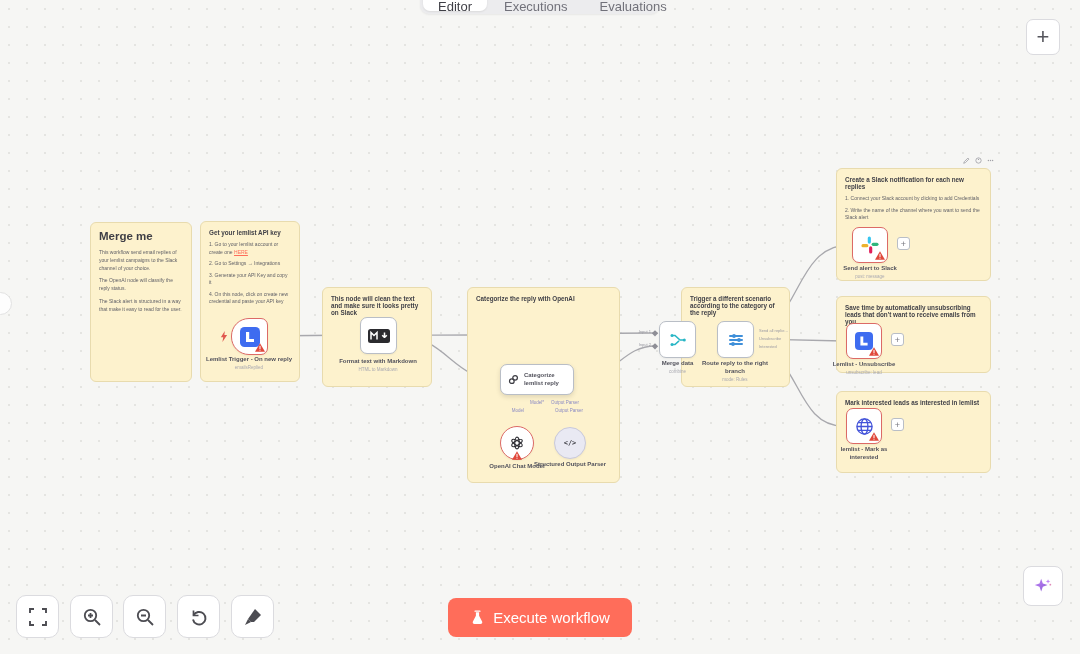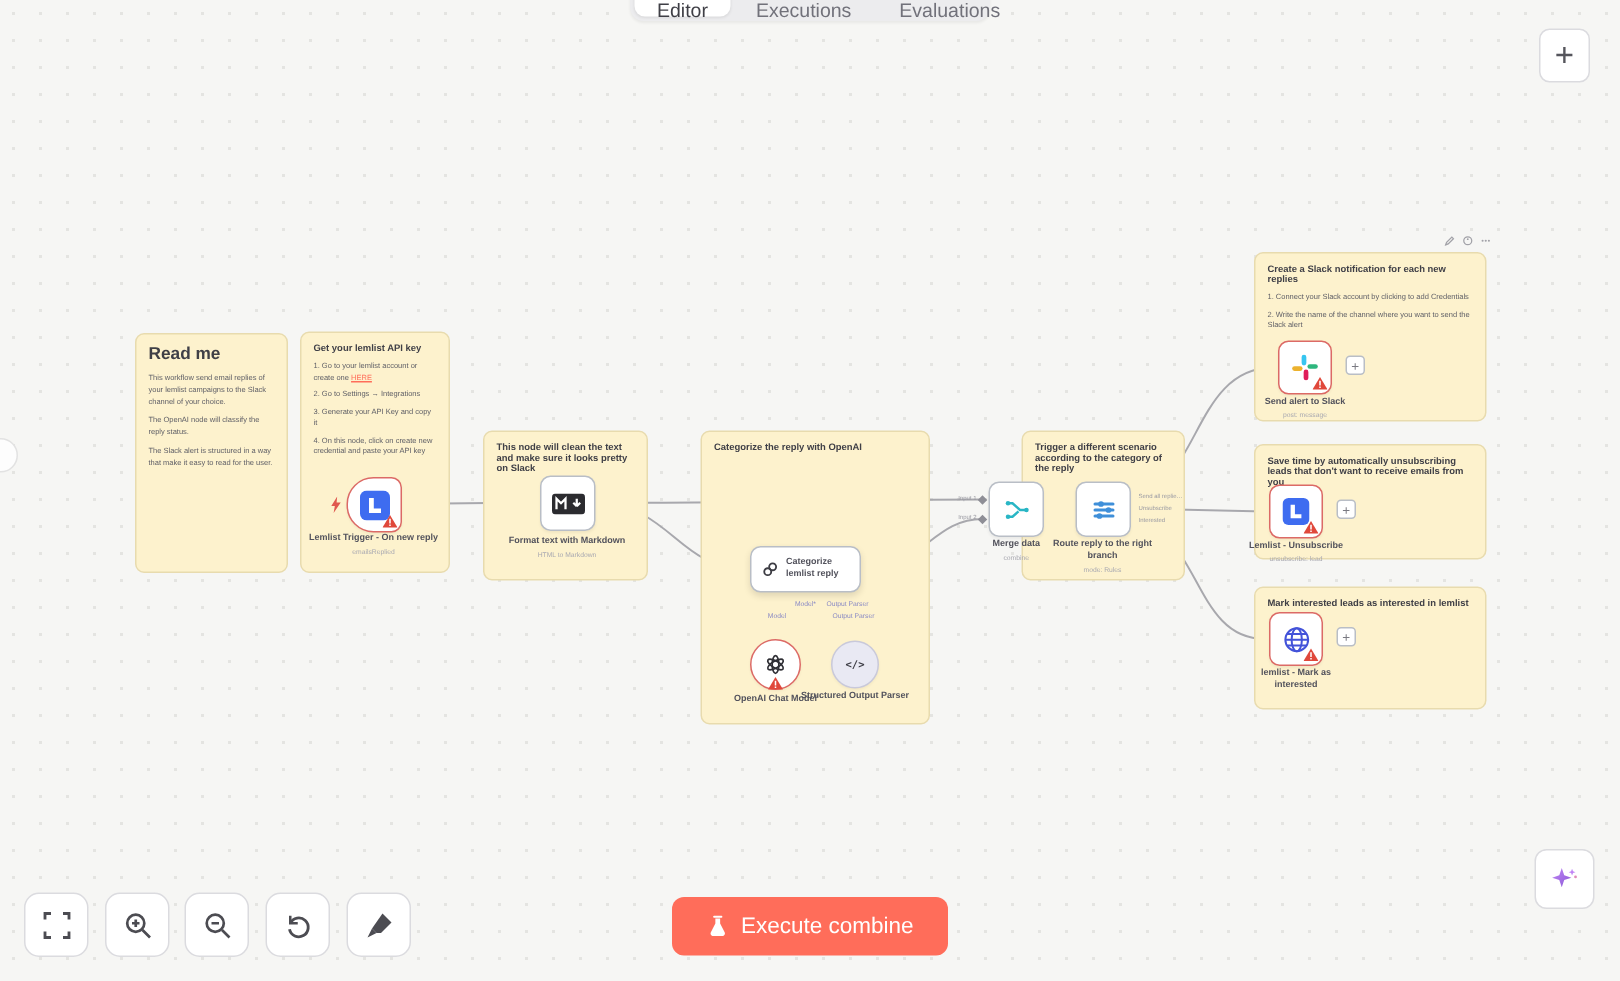--- a/index.html
+++ b/index.html
@@ -122,21 +122,21 @@
     </g>
     <g fill="#8585cc">
       <rect x="535" y="394" width="4.5" height="4.5" transform="rotate(45 537 396)"></rect>
       <rect x="563" y="394" width="4.5" height="4.5" transform="rotate(45 565 396)"></rect>
       <rect x="516" y="423" width="4.5" height="4.5" transform="rotate(45 518 425)"></rect>
       <rect x="567" y="423" width="4.5" height="4.5" transform="rotate(45 569 425)"></rect>
     </g>
   </svg>
 
   <div class="sticky" style="left:90px;top:222px;width:102px;height:160px;">
-    <h2>Read me</h2>
+    <h2>Merge me</h2>
     <p>This workflow send email replies of your lemlist campaigns to the Slack channel of your choice.</p>
     <p>The OpenAI node will classify the reply status.</p>
     <p>The Slack alert is structured in a way that make it easy to read for the user.</p>
   </div>
 
   <div class="sticky" style="left:200px;top:221px;width:100px;height:161px;">
     <h3>Get your lemlist API key</h3>
     <ol>
       <li><span>1. Go to your lemlist account or create one </span><span class="link">HERE</span></li>
       <li>2. Go to Settings → Integrations</li>
@@ -381,21 +381,21 @@
       <path d="M12 2 L18 8 L11 15 L8 15 L5 12 Z" fill="#4c4c52"></path>
       <path d="M5 12 L2 18 L8 15" fill="#4c4c52"></path>
     </svg>
 </button>
 
 <button class="exec-btn">
   <svg width="15" height="16" viewBox="0 0 16 17">
       <rect x="4.7" y="0.5" width="6.6" height="1.4" rx="0.7" fill="#fff"></rect>
       <path d="M6.3 2.4 V6 L3.1 12.2 c-.65 1.25.28 2.7 1.68 2.7 h6.44 c1.4 0 2.33-1.45 1.68-2.7 L9.7 6 V2.4 Z" fill="#fff"></path>
     </svg>
-  <span>Execute combine</span>
+  <span>Execute workflow</span>
 </button>
 
 <button class="icon-btn sparkle-btn">
   <svg width="22" height="22" viewBox="0 0 24 24">
     <defs>
         <linearGradient id="spk" x1="0" y1="0" x2="1" y2="1">
           <stop offset="0" stop-color="#c084f5"></stop>
           <stop offset="1" stop-color="#8b5bd6"></stop>
         </linearGradient>
       </defs>

